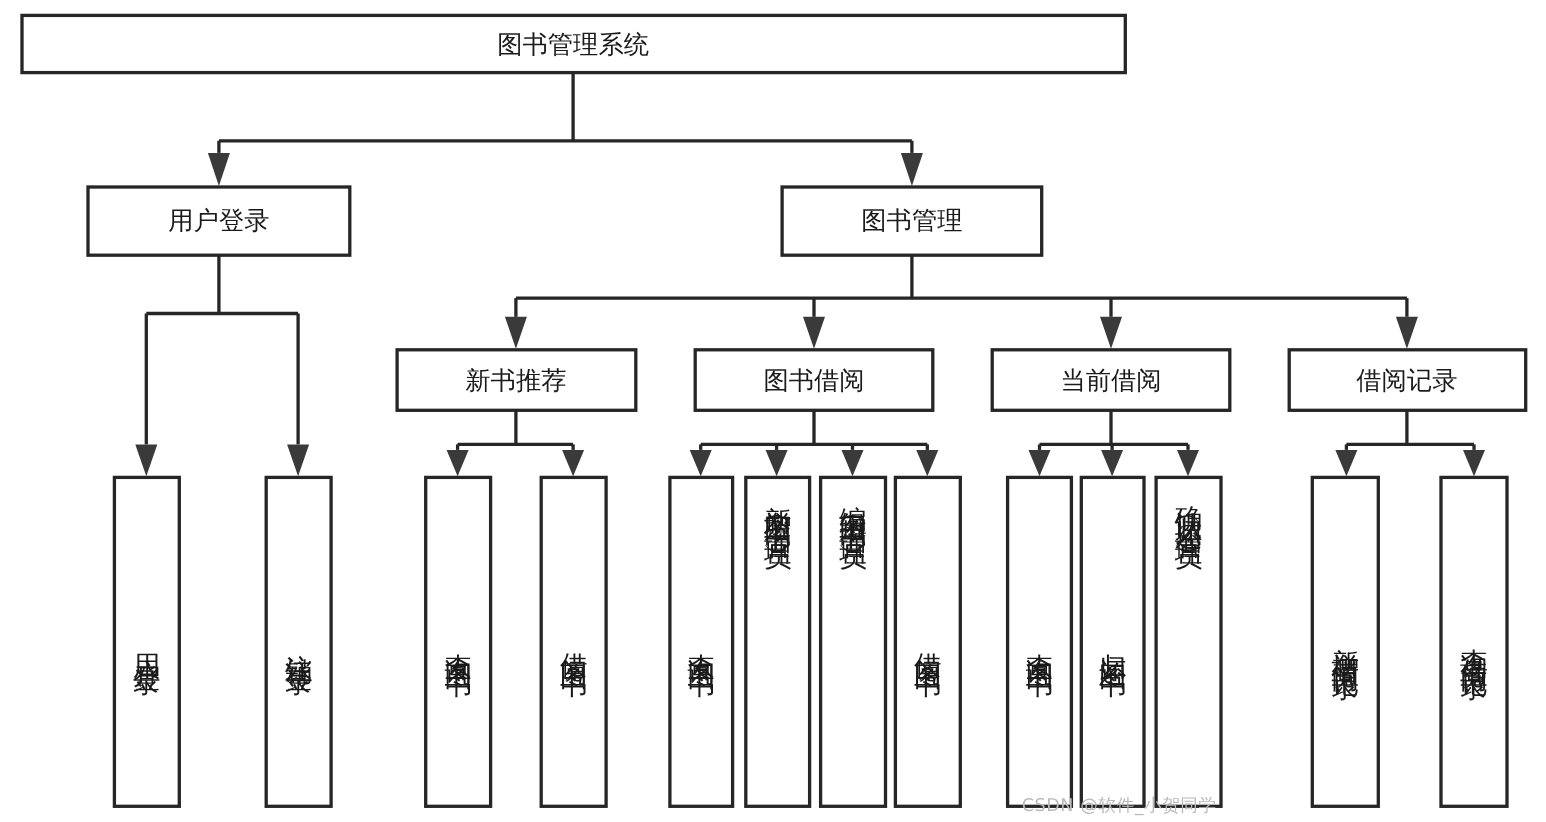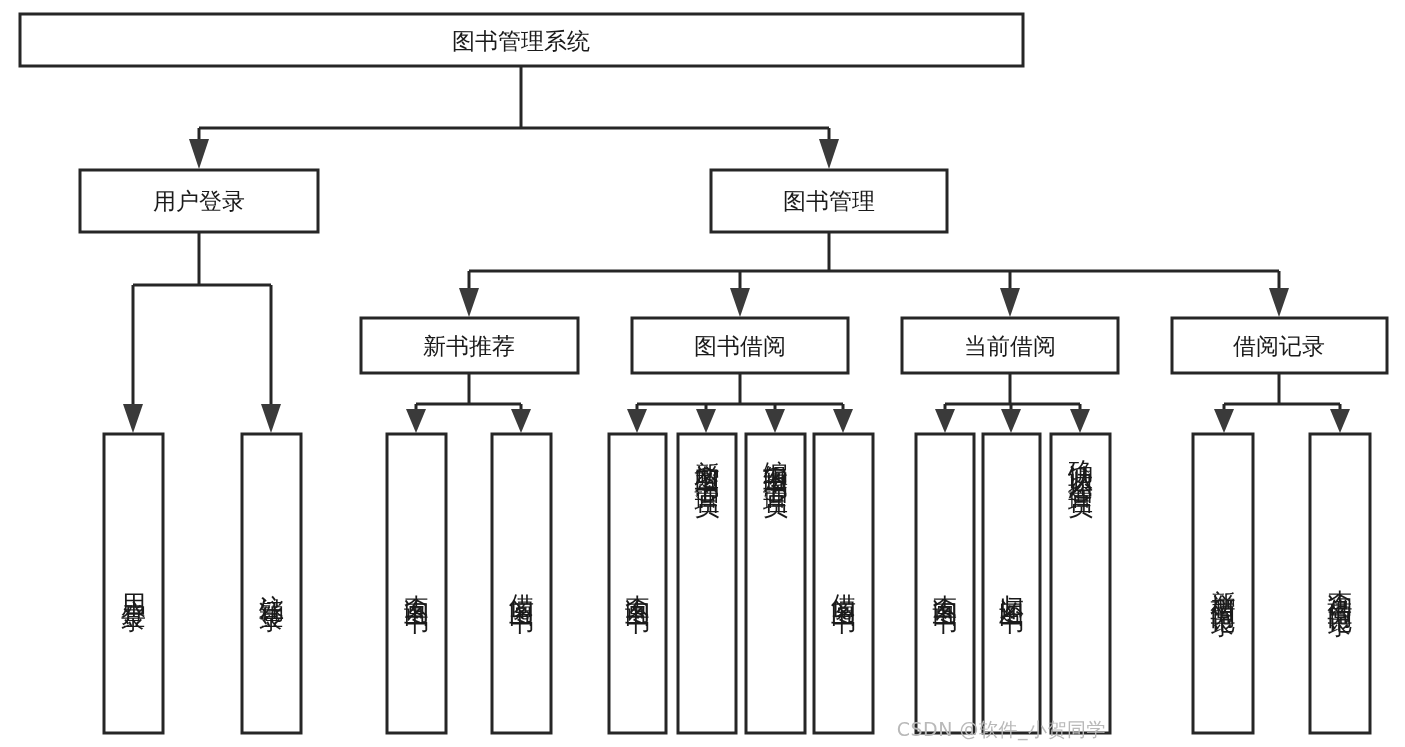--- a/index.html
+++ b/index.html
@@ -64,21 +64,21 @@
     line-height: 1;
     letter-spacing: 5px;
     color: #1a1a1a;
     white-space: nowrap;
   }
   .watermark {
     position: absolute;
     right: 10px;
     bottom: 4px;
     font-family: "DejaVu Sans", "Liberation Sans", sans-serif;
-    font-size: 19px;
+    font-size: 16px;
     color: #b9b9b9;
     letter-spacing: 0.5px;
     white-space: nowrap;
     margin-left: 20px;
   }
 </style>
 </head>
 <body>
 
 <div id="diagram-root">

